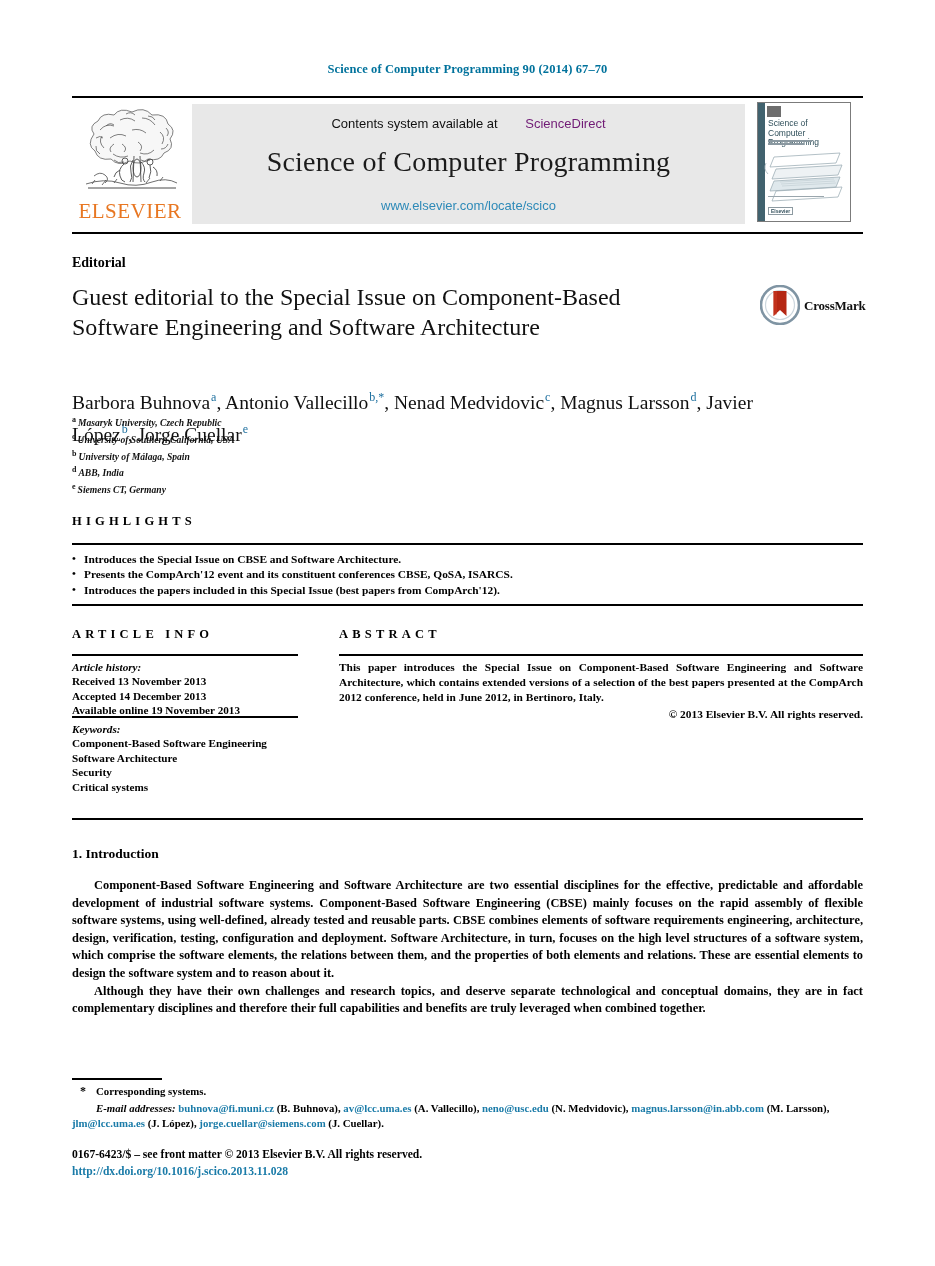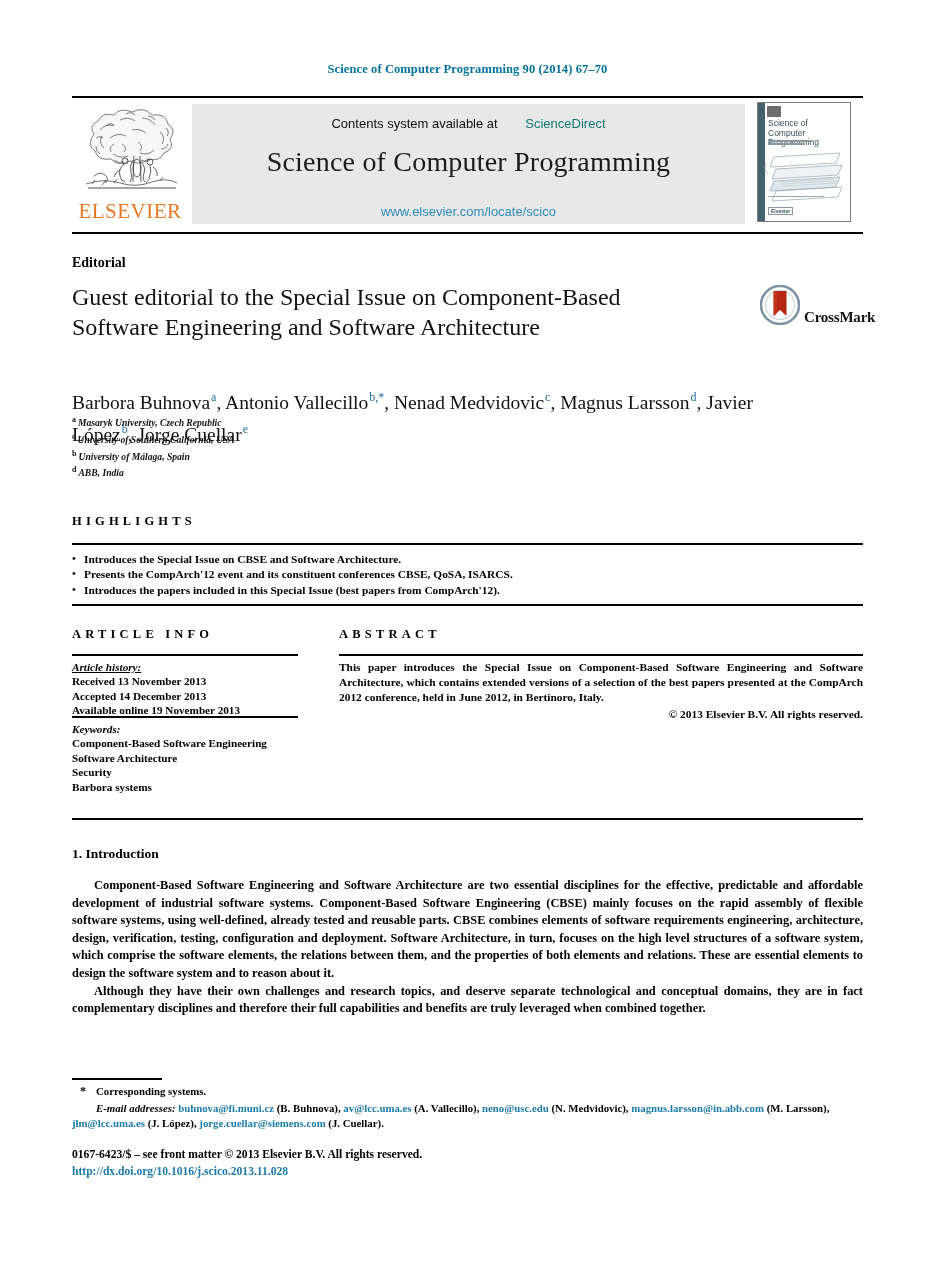--- a/index.html
+++ b/index.html
@@ -96,34 +96,34 @@
   }
   .banner-line1 {
     position: absolute;
     top: 12px;
     left: 0; width: 553px;
     text-align: center;
     font-family: "Liberation Sans", sans-serif;
     font-size: 13px;
     color: #111;
   }
-  .sd-link { color: #0f766e; margin-left: 24px; }
+  .sd-link { color: #701a75; margin-left: 24px; }
   .banner-title {
     position: absolute;
     top: 42px;
     left: 0; width: 553px;
     text-align: center;
     font-family: "Liberation Serif", serif;
     font-size: 28px;
     color: #1b1b1b;
     letter-spacing: .2px;
   }
   .banner-url {
     position: absolute;
-    top: 100px;
+    top: 94px;
     left: 0; width: 553px;
     text-align: center;
     font-family: "Liberation Sans", sans-serif;
     font-size: 13px;
     color: #2e8ab8;
   }
 
   
   .cover {
     position: absolute;
@@ -217,24 +217,24 @@
     height: 42px;
   }
   .cm-badge {
     position: absolute;
     left: 0; top: 0;
     width: 40px; height: 40px;
   }
   .cm-label {
     position: absolute;
     left: 44px;
-    top: 24px;
-    font-family: "Liberation Serif", serif;
-    font-weight: bold;
-    font-size: 15px;
+    top: 13px;
+    font-family: "Liberation Serif", serif;
+    font-weight: bold;
+    font-size: 13px;
     color: #111;
     letter-spacing: -0.2px;
   }
 
   .authors {
     position: absolute;
     left: 72px;
     top: 352px;
     width: 700px;
     font-family: "Liberation Serif", serif;
@@ -342,21 +342,20 @@
     left: 72px;
     top: 660px;
     width: 240px;
     font-family: "Liberation Serif", serif;
     font-weight: bold;
     font-size: 11.2px;
     line-height: 14.4px;
   }
   .info-hist .ital {
     font-style: italic;
-    text-decoration: underline;
   }
   .info-rule2 {
     position: absolute;
     left: 72px; top: 716px;
     width: 226px; height: 2px; background: #000;
   }
   .info-kw {
     position: absolute;
     left: 72px;
     top: 722px;
@@ -563,20 +562,21 @@
     <div class="cm-label">CrossMark</div>
   </div>
 
   <div class="authors"><span>Barbora Buhnova</span><sup>a</sup>, <span>Antonio Vallecillo</span><sup>b,*</sup>, <span>Nenad Medvidovic</span><sup>c</sup>, <span>Magnus Larsson</span><sup>d</sup>, <span>Javier López</span><sup>b</sup>, <span>Jorge Cuellar</span><sup>e</sup></div>
 
   <div class="affils">
       <div><sup>a</sup><span>Masaryk University, Czech Republic</span></div>
       <div><sup>c</sup><span>University of Southern California, USA</span></div>
       <div><sup>b</sup><span>University of Málaga, Spain</span></div>
       <div><sup>d</sup><span>ABB, India</span></div>
+      <div><sup>e</sup><span>Siemens CT, Germany</span></div>
     </div>
 
   <div class="hl-head">HIGHLIGHTS</div>
   <div class="hl-rule-a"></div>
   <div class="hl-list">
       <div>Introduces the Special Issue on CBSE and Software Architecture.</div>
       <div>Presents the CompArch'12 event and its constituent conferences CBSE, QoSA, ISARCS.</div>
       <div>Introduces the papers included in this Special Issue (best papers from CompArch'12).</div>
     </div>
   <div class="hl-rule-b"></div>
@@ -591,21 +591,21 @@
       <div>Received 13 November 2013</div>
       <div>Accepted 14 December 2013</div>
       <div>Available online 19 November 2013</div>
     </div>
   <div class="info-rule2"></div>
   <div class="info-kw">
       <div class="ital">Keywords:</div>
       <div>Component-Based Software Engineering</div>
       <div>Software Architecture</div>
       <div>Security</div>
-      <div>Barbora systems</div>
+      <div>Critical systems</div>
     </div>
 
   <div class="abstract">This paper introduces the Special Issue on Component-Based Software Engineering and Software Architecture, which contains extended versions of a selection of the best papers presented at the CompArch 2012 conference, held in June 2012, in Bertinoro, Italy.</div>
   <div class="abs-copy">© 2013 Elsevier B.V. All rights reserved.</div>
   <div class="info-rule3"></div>
 
   <div class="sec-head">1. Introduction</div>
   <div class="body-text">
       <p>Component-Based Software Engineering and Software Architecture are two essential disciplines for the effective, predictable and affordable development of industrial software systems. Component-Based Software Engineering (CBSE) mainly focuses on the rapid assembly of flexible software systems, using well-defined, already tested and reusable parts. CBSE combines elements of software requirements engineering, architecture, design, verification, testing, configuration and deployment. Software Architecture, in turn, focuses on the high level structures of a software system, which comprise the software elements, the relations between them, and the properties of both elements and relations. These are essential elements to design the software system and to reason about it.</p>
       <p>Although they have their own challenges and research topics, and deserve separate technological and conceptual domains, they are in fact complementary disciplines and therefore their full capabilities and benefits are truly leveraged when combined together.</p>

